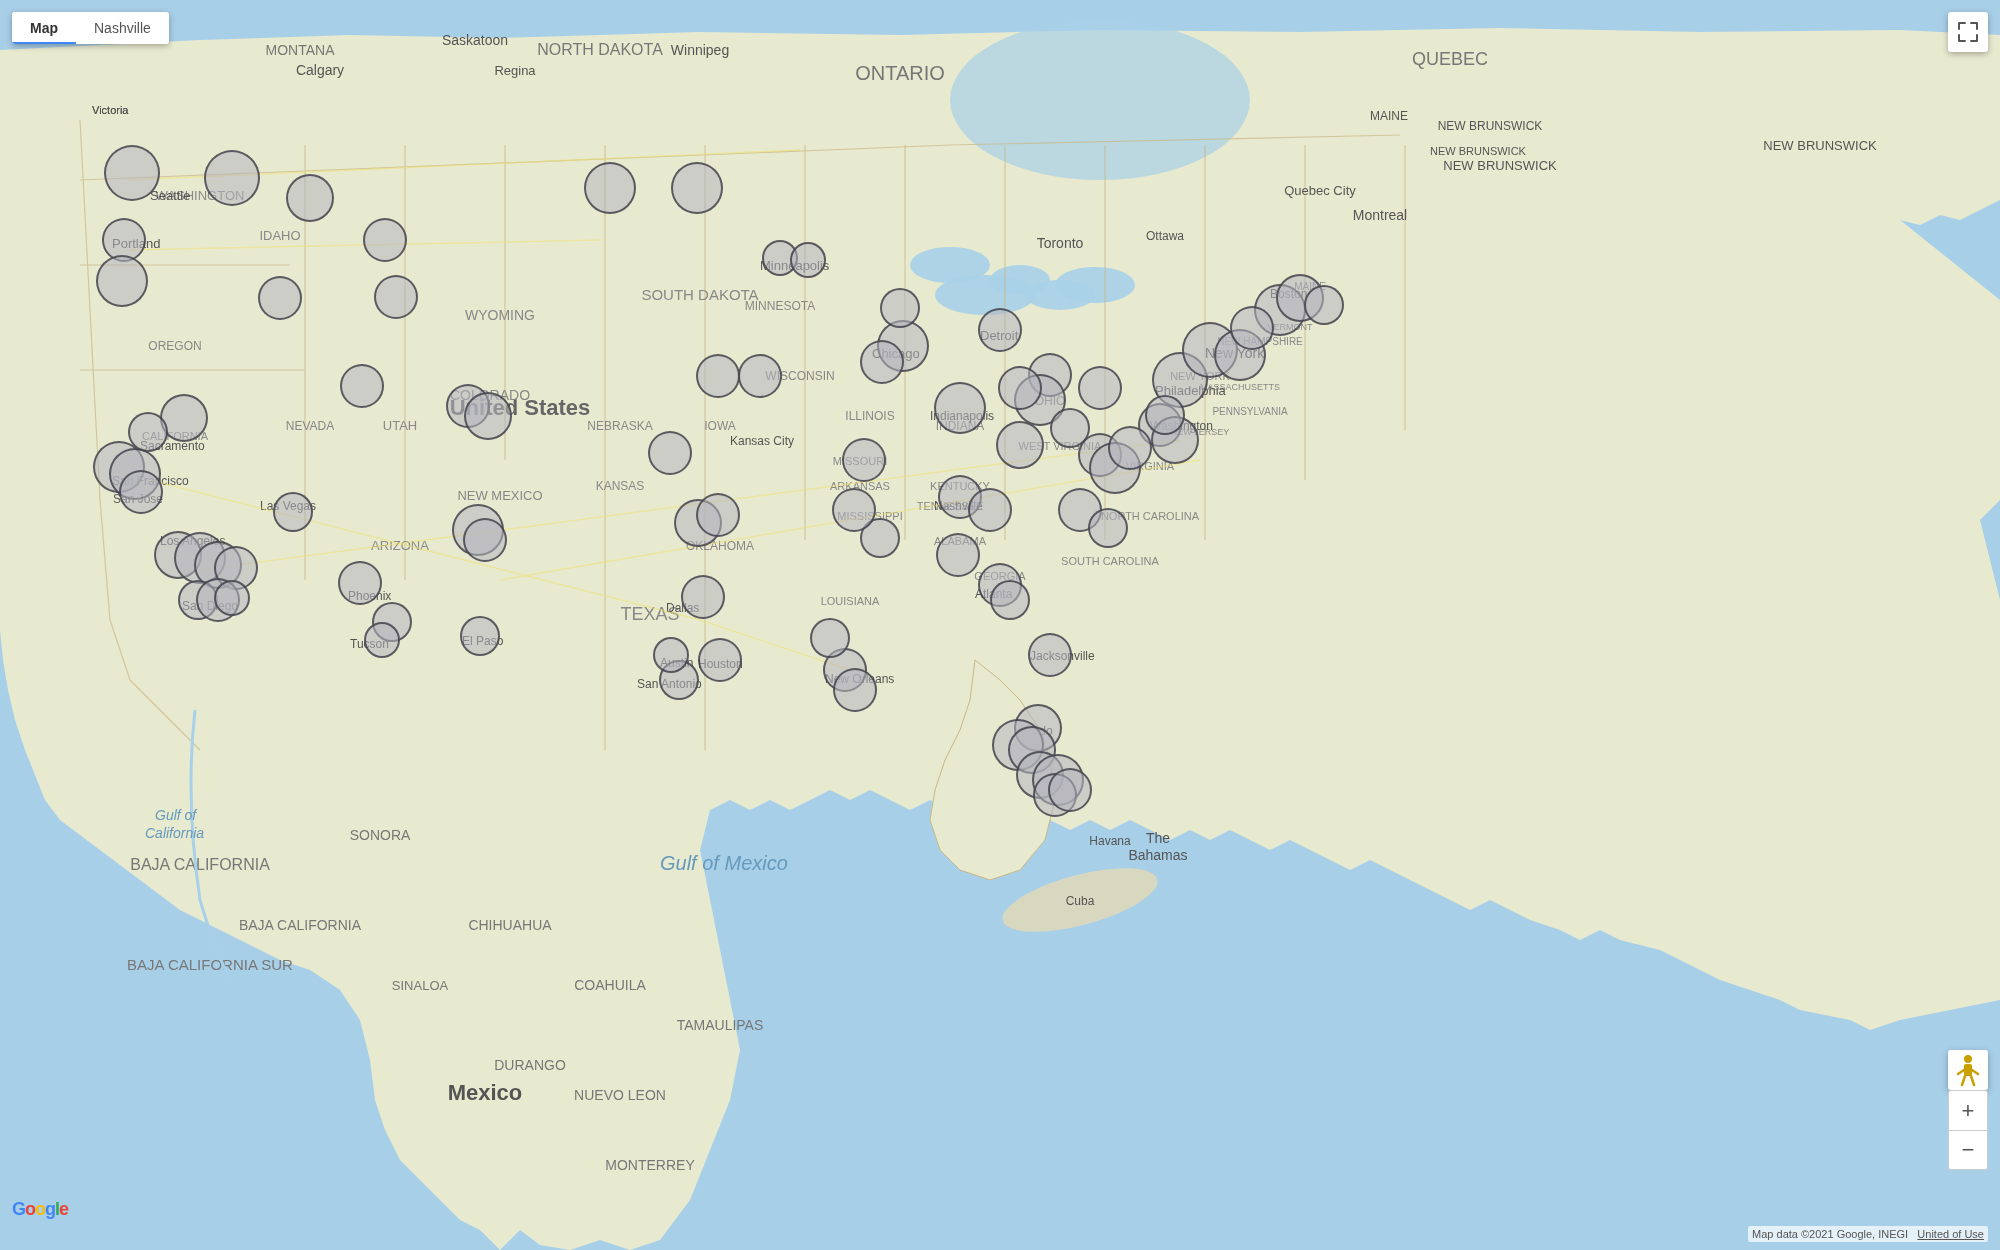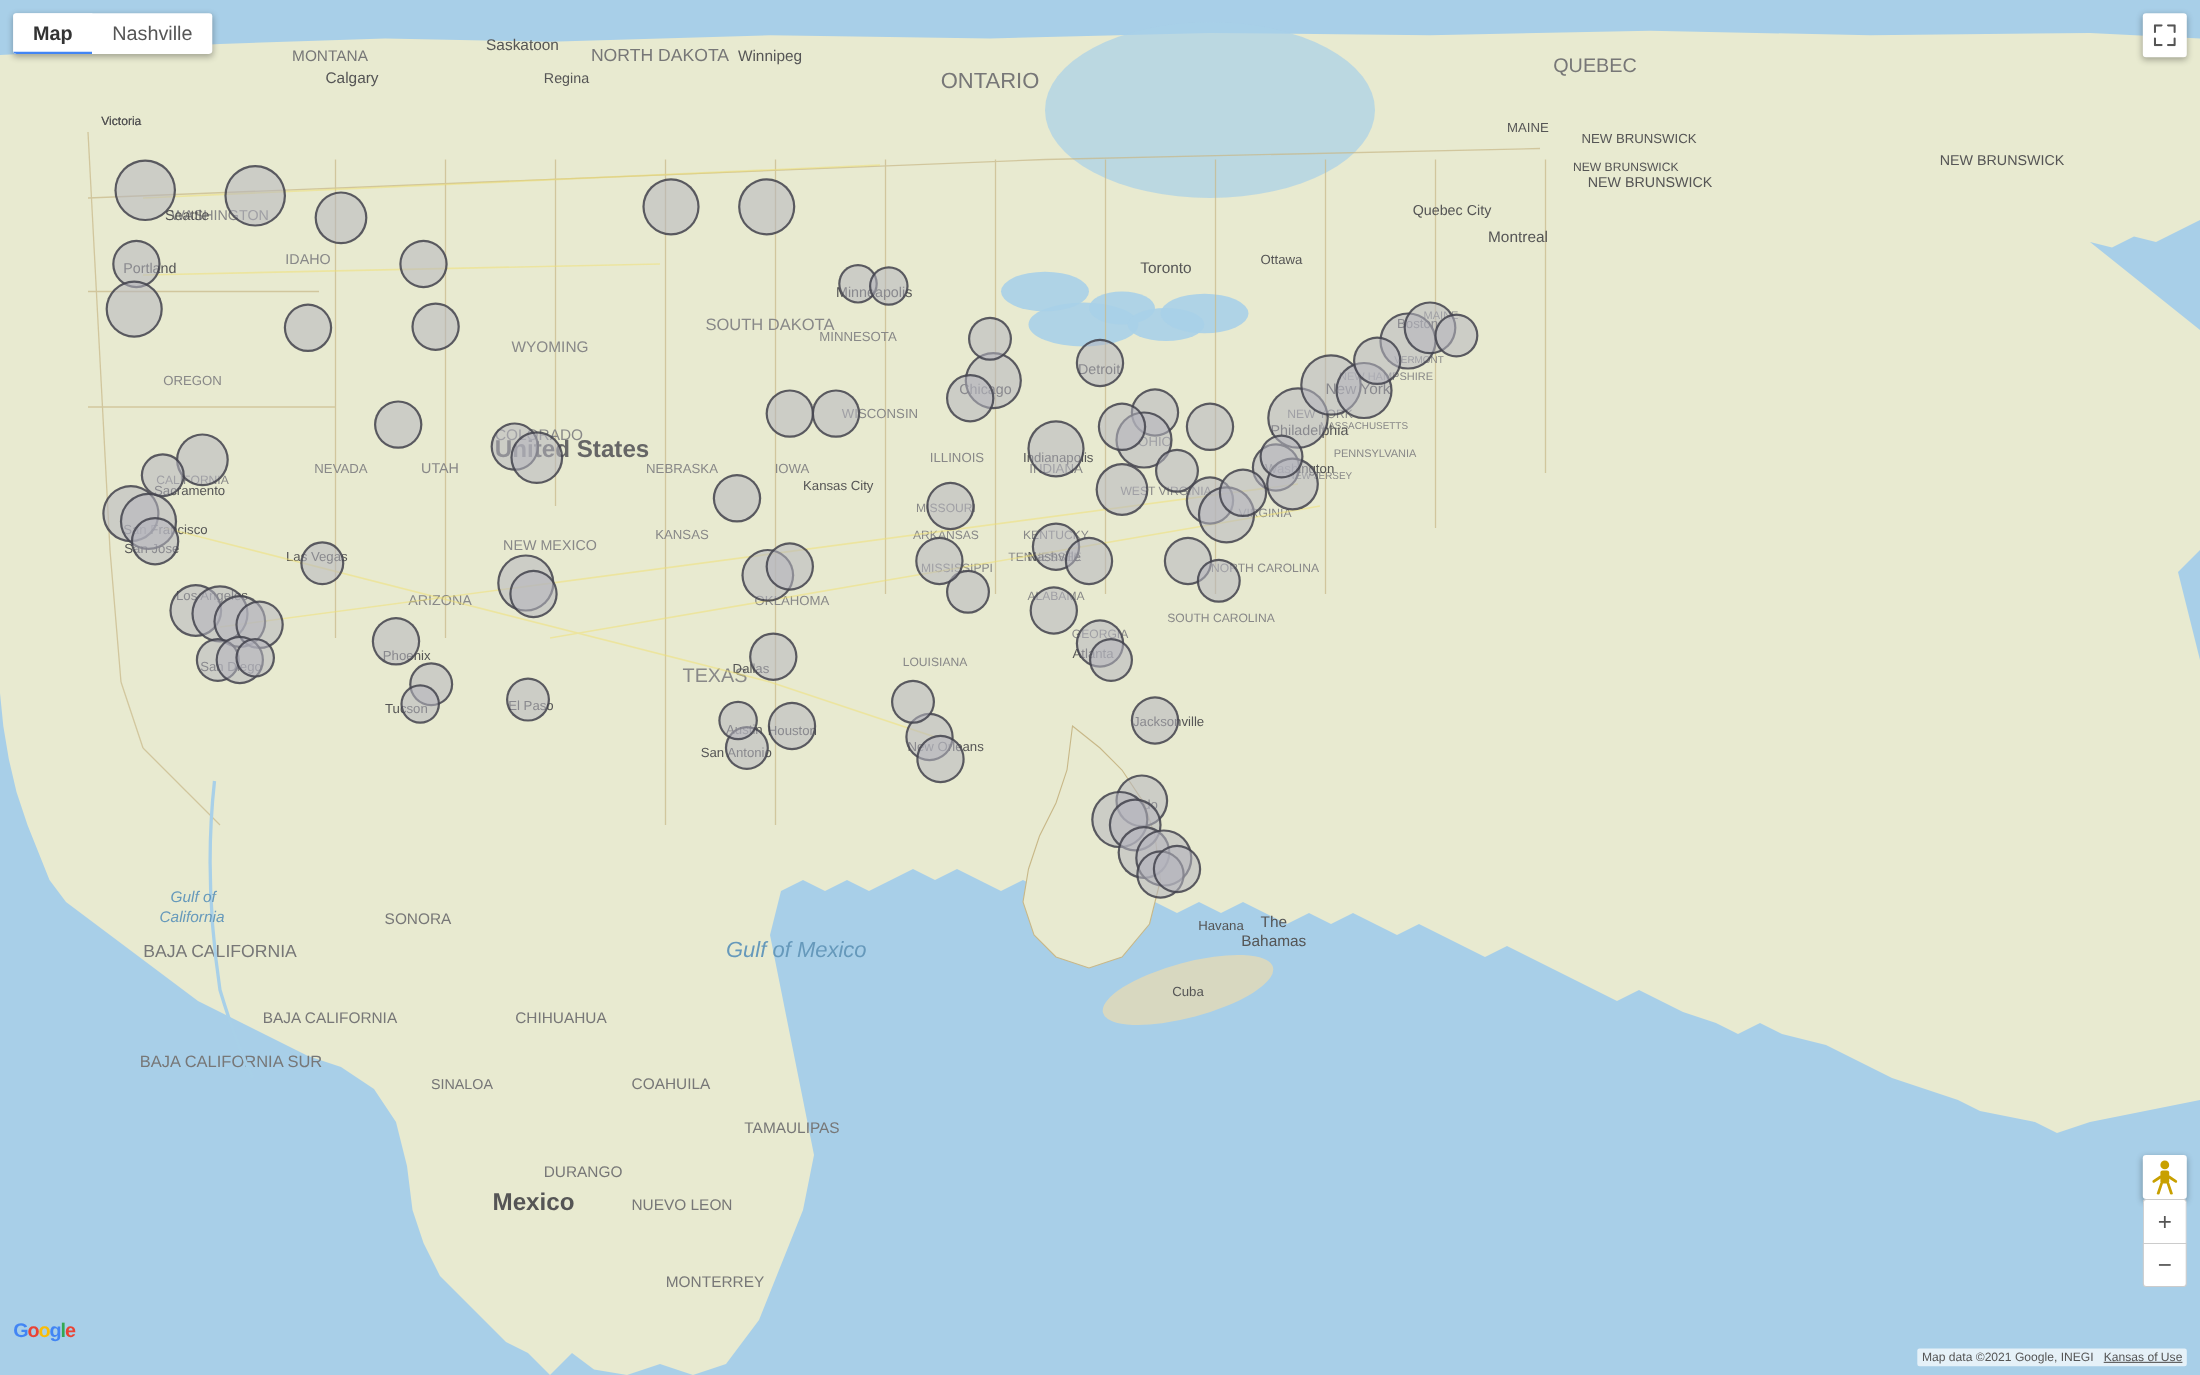--- a/index.html
+++ b/index.html
@@ -26,21 +26,21 @@
       left: 12px;
       display: flex;
       background: #fff;
       border-radius: 3px;
       box-shadow: 0 2px 6px rgba(0,0,0,0.3);
       overflow: hidden;
       z-index: 10;
     }
     .map-type-btn {
       padding: 8px 18px;
-      font-size: 18px;
+      font-size: 14px;
       font-weight: 500;
       cursor: pointer;
       border: none;
       background: transparent;
       color: #333;
     }
     .map-type-btn.active {
       background: #fff;
       font-weight: 700;
       box-shadow: inset 0 -2px 0 #4285f4;
@@ -525,16 +525,16 @@
     <button class="zoom-btn">−</button>
   </div>
 
   <div class="google-logo">
     <span>G</span><span>o</span><span>o</span><span>g</span><span>l</span><span>e</span>
   </div>
 
   <div class="attribution">
     <span>Map data ©2021 Google, INEGI</span>
     &nbsp;
-    <span style="text-decoration:underline;cursor:pointer;">Kansas of Use</span>
+    <span style="text-decoration:underline;cursor:pointer;">United of Use</span>
   </div>
 
 </div>
 
 </body></html>

